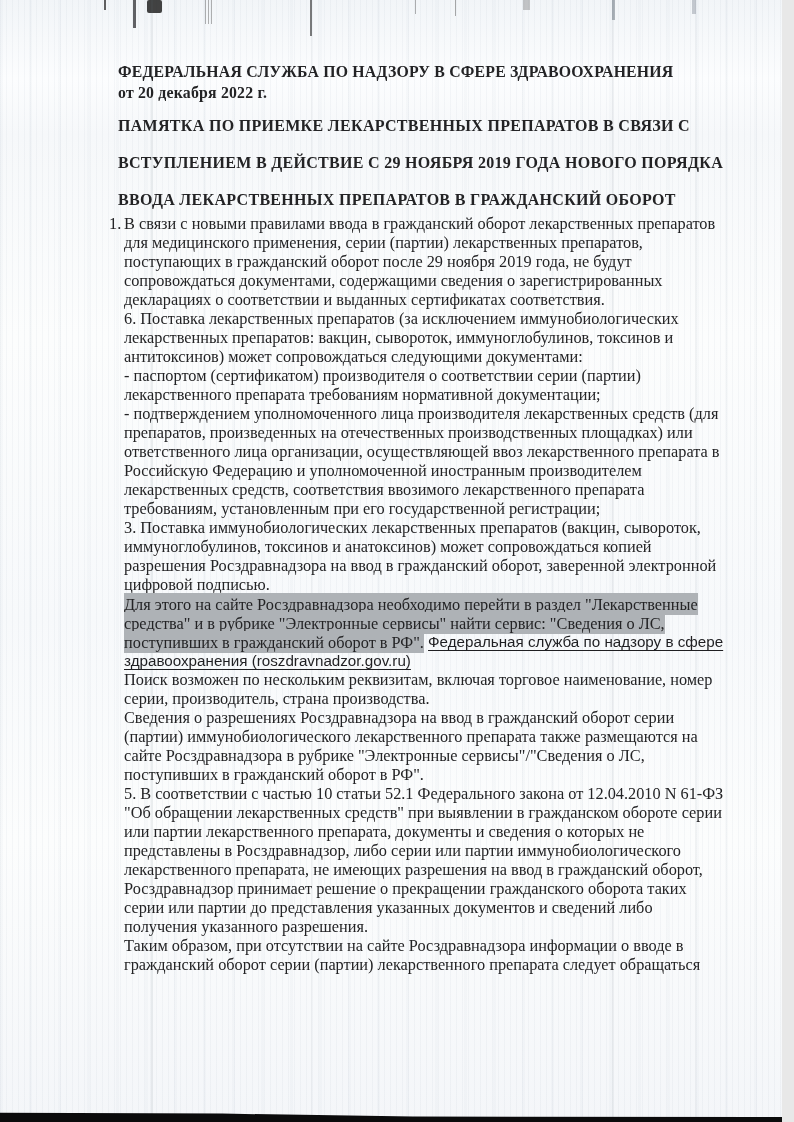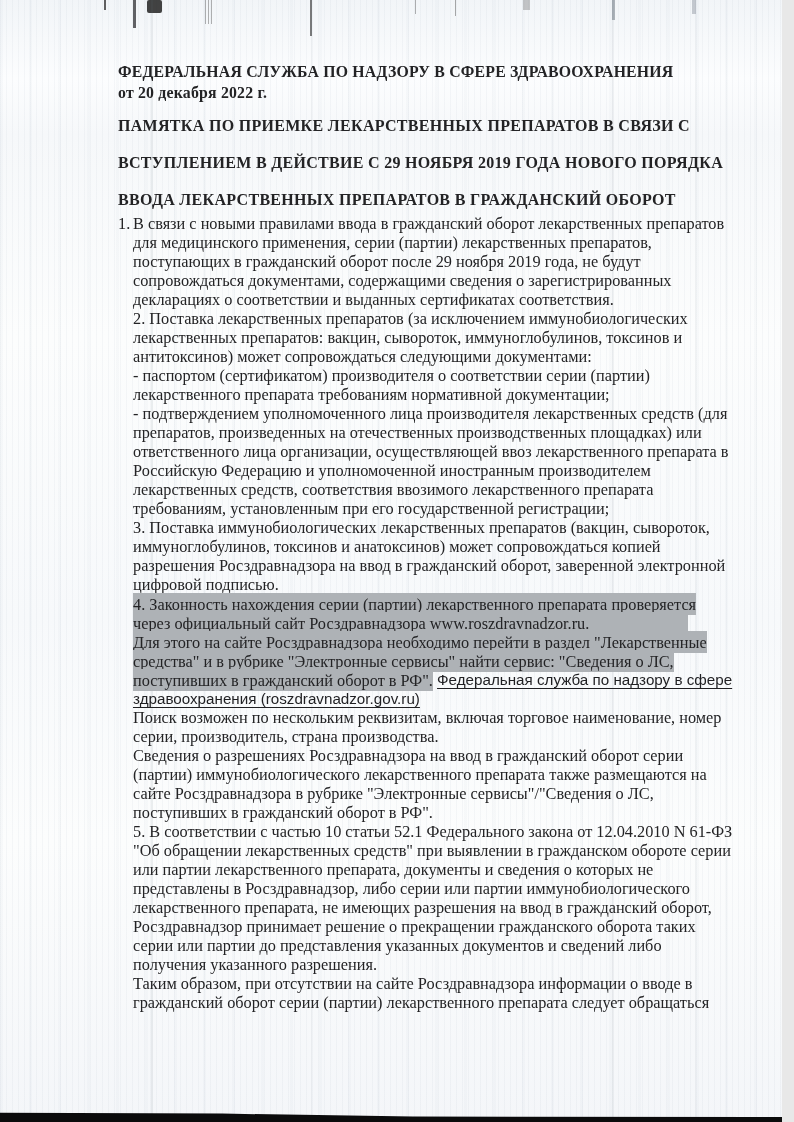--- a/index.html
+++ b/index.html
@@ -17,21 +17,21 @@
   .v-streak{top:0;height:100%;background:#5a6a78;}
   .bottom-edge{
     position:absolute;left:0;bottom:0;width:794px;height:12px;background:#0b0b0c;
     clip-path:polygon(0 22%, 28% 30%, 52% 55%, 100% 58%, 100% 100%, 0 100%);
   }
   .header-block{position:absolute;left:118px;top:61px;width:640px;
     font-weight:bold;font-size:15.8px;line-height:21px;letter-spacing:0.2px;}
   .doc-title{position:absolute;left:118px;top:107px;width:660px;
     font-weight:bold;font-size:16px;letter-spacing:0.3px;}
   .doc-title .t-line{height:37px;line-height:37px;white-space:nowrap;}
-  .doc-body{position:absolute;left:133px;top:214px;width:604px;
+  .doc-body{position:absolute;left:124px;top:214px;width:604px;
     font-size:16.3px;line-height:19px;}
   .doc-body p{margin:0;}
   .list-marker{display:inline-block;width:15px;margin-left:-15px;}
   .hl{background:#aeb2b6;padding:1.5px 0;}
   .hl-tail::after{
     content:"";display:inline-block;width:96px;height:13px;
     background:#aeb2b6;margin-left:3px;vertical-align:-2px;}
   .doc-link{
     font-family:"Liberation Sans", sans-serif;font-size:15.2px;color:#1f1f22;
     text-decoration:underline;text-decoration-thickness:1.3px;text-underline-offset:2.5px;
@@ -64,25 +64,24 @@
   </div>
 
   <div class="doc-title">
     <div class="t-line">ПАМЯТКА ПО ПРИЕМКЕ ЛЕКАРСТВЕННЫХ ПРЕПАРАТОВ В СВЯЗИ С</div>
     <div class="t-line">ВСТУПЛЕНИЕМ В ДЕЙСТВИЕ С 29 НОЯБРЯ 2019 ГОДА НОВОГО ПОРЯДКА</div>
     <div class="t-line">ВВОДА ЛЕКАРСТВЕННЫХ ПРЕПАРАТОВ В ГРАЖДАНСКИЙ ОБОРОТ</div>
   </div>
 
   <div class="doc-body">
     <p class="para"><span class="list-marker">1.</span><span>В связи с новыми правилами ввода в гражданский оборот лекарственных препаратов для медицинского применения, серии (партии) лекарственных препаратов, поступающих в гражданский оборот после 29 ноября 2019 года, не будут сопровождаться документами, содержащими сведения о зарегистрированных декларациях о соответствии и выданных сертификатах соответствия.</span></p>
-    <p class="para">2. Поставка лекарственных препаратов (за исключением иммунобиологических лекарственных препаратов: вакцин, сывороток, иммуноглобулинов, токсинов и антитоксинов) может сопровождаться следующими документами:</p>
+    <p class="para">6. Поставка лекарственных препаратов (за исключением иммунобиологических лекарственных препаратов: вакцин, сывороток, иммуноглобулинов, токсинов и антитоксинов) может сопровождаться следующими документами:</p>
     <p class="para">- паспортом (сертификатом) производителя о соответствии серии (партии) лекарственного препарата требованиям нормативной документации;</p>
     <p class="para">- подтверждением уполномоченного лица производителя лекарственных средств (для препаратов, произведенных на отечественных производственных площадках) или ответственного лица организации, осуществляющей ввоз лекарственного препарата в Российскую Федерацию и уполномоченной иностранным производителем лекарственных средств, соответствия ввозимого лекарственного препарата требованиям, установленным при его государственной регистрации;</p>
     <p class="para">3. Поставка иммунобиологических лекарственных препаратов (вакцин, сывороток, иммуноглобулинов, токсинов и анатоксинов) может сопровождаться копией разрешения Росздравнадзора на ввод в гражданский оборот, заверенной электронной цифровой подписью.</p>
-    <p class="para"><span class="hl hl-tail">4. Законность нахождения серии (партии) лекарственного препарата проверяется через официальный сайт Росздравнадзора www.roszdravnadzor.ru.</span></p>
     <p class="para"><span class="hl">Для этого на сайте Росздравнадзора необходимо перейти в раздел "Лекарственные средства" и в рубрике "Электронные сервисы" найти сервис: "Сведения о ЛС, поступивших в гражданский оборот в РФ".</span> <span class="doc-link">Федеральная служба по надзору в сфере здравоохранения (roszdravnadzor.gov.ru)</span></p>
     <p class="para">Поиск возможен по нескольким реквизитам, включая торговое наименование, номер серии, производитель, страна производства.</p>
     <p class="para">Сведения о разрешениях Росздравнадзора на ввод в гражданский оборот серии (партии) иммунобиологического лекарственного препарата также размещаются на сайте Росздравнадзора в рубрике "Электронные сервисы"/"Сведения о ЛС, поступивших в гражданский оборот в РФ".</p>
     <p class="para">5. В соответствии с частью 10 статьи 52.1 Федерального закона от 12.04.2010 N 61-ФЗ "Об обращении лекарственных средств" при выявлении в гражданском обороте серии или партии лекарственного препарата, документы и сведения о которых не представлены в Росздравнадзор, либо серии или партии иммунобиологического лекарственного препарата, не имеющих разрешения на ввод в гражданский оборот, Росздравнадзор принимает решение о прекращении гражданского оборота таких серии или партии до представления указанных документов и сведений либо получения указанного разрешения.</p>
     <p class="para">Таким образом, при отсутствии на сайте Росздравнадзора информации о вводе в гражданский оборот серии (партии) лекарственного препарата следует обращаться</p>
   </div>
 
   <div class="bottom-edge"></div>
 
 </div>

